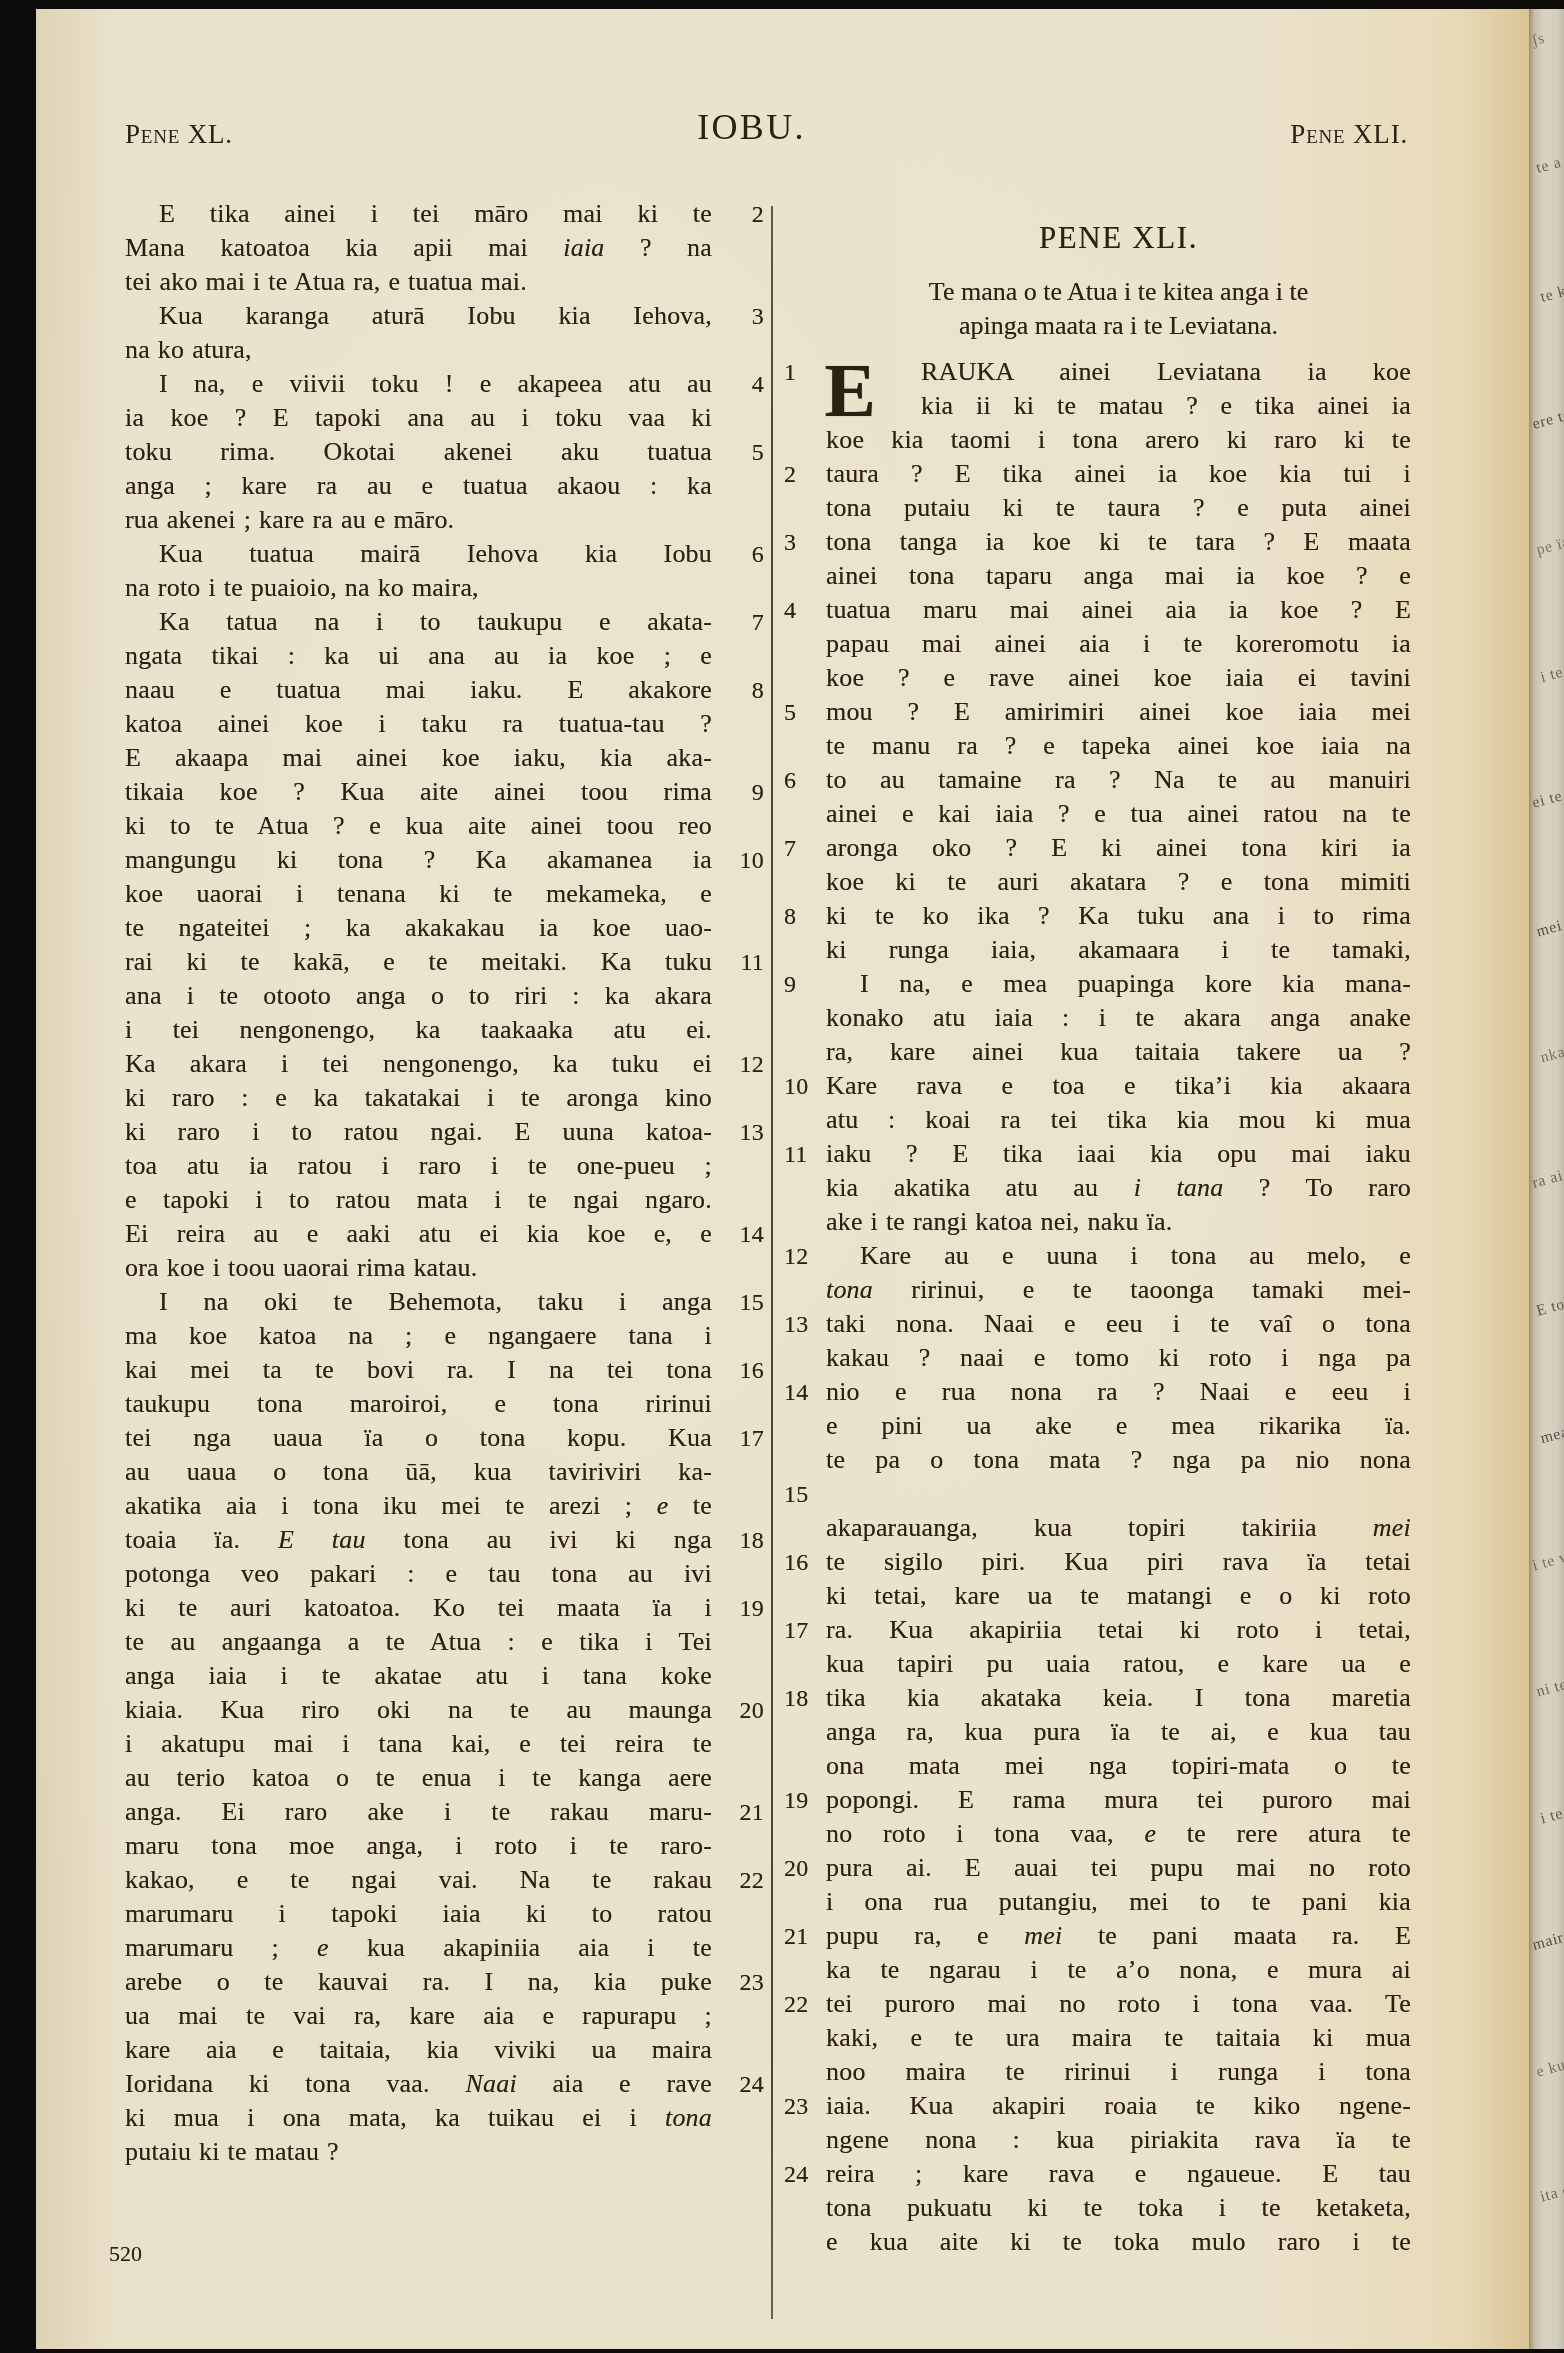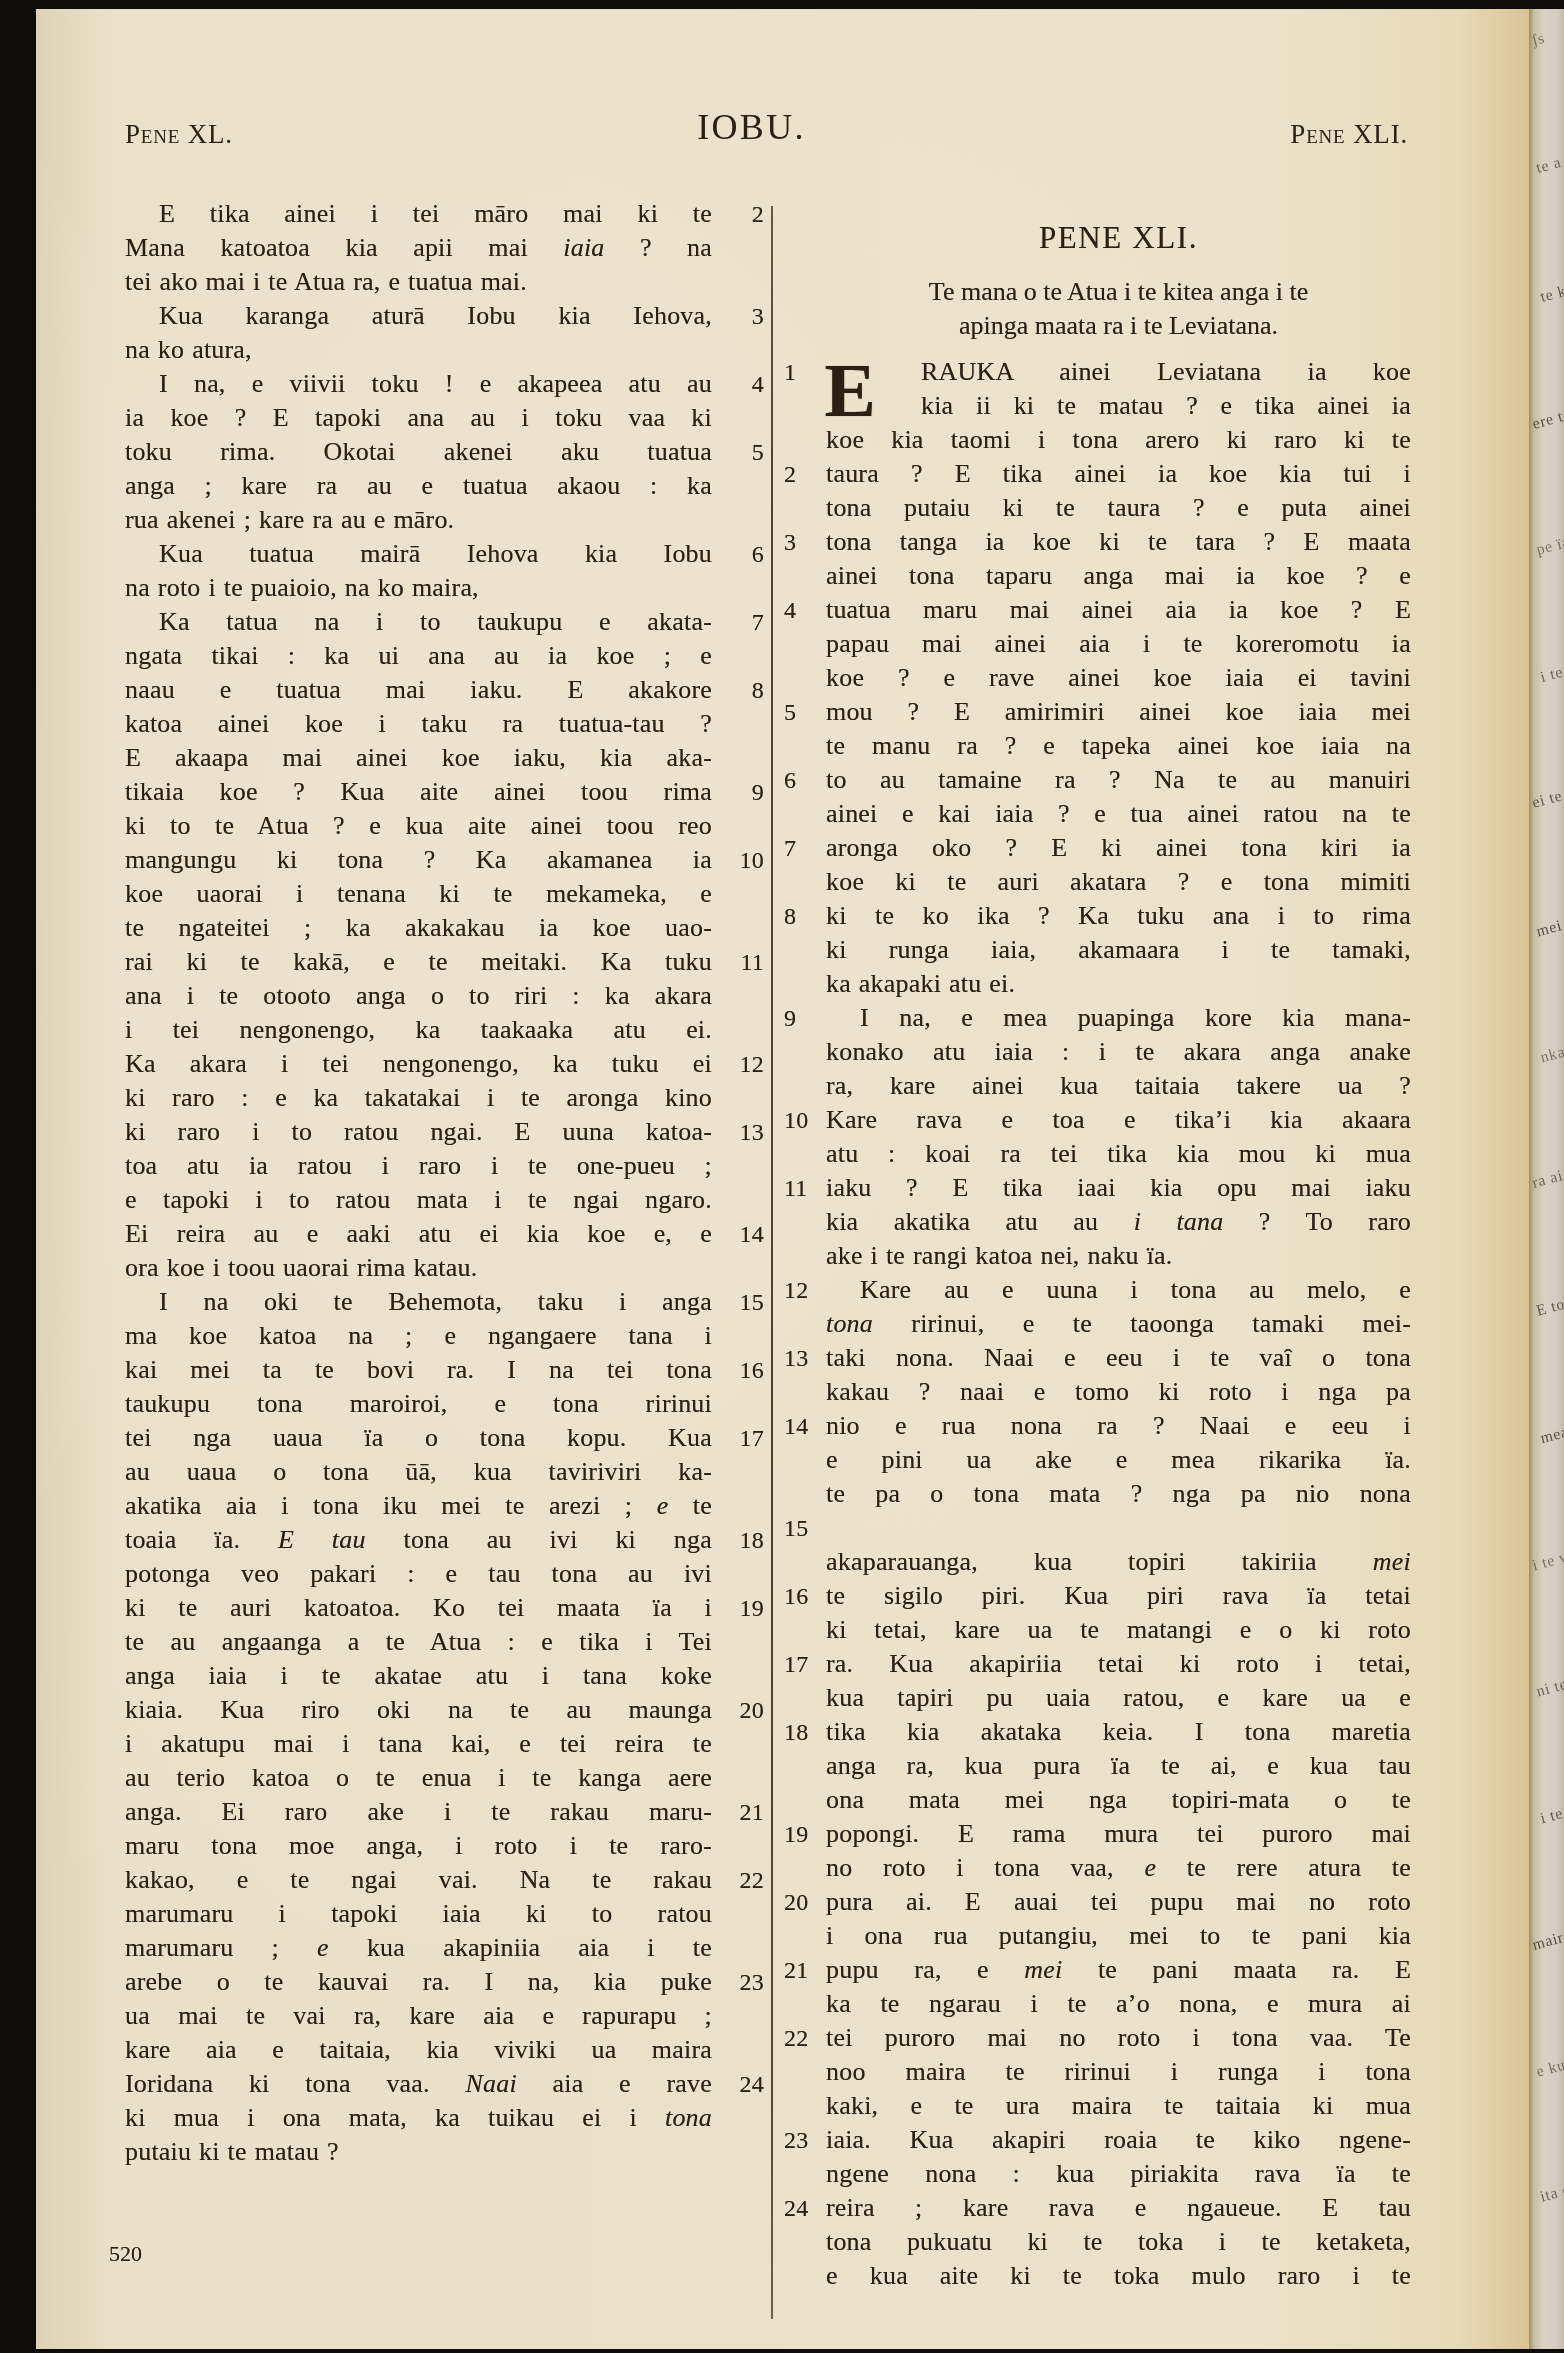--- a/index.html
+++ b/index.html
@@ -140,21 +140,20 @@
           <div class="line"><span>papau mai ainei aia i te koreromotu ia</span></div>
           <div class="line"><span>koe ? e rave ainei koe iaia ei tavini</span></div>
           <div class="line"><span>mou ?  E amirimiri ainei koe iaia mei</span><span class="vnum">5</span></div>
           <div class="line"><span>te manu ra ? e tapeka ainei koe iaia na</span></div>
           <div class="line"><span>to au tamaine ra ?  Na te au manuiri</span><span class="vnum">6</span></div>
           <div class="line"><span>ainei e kai iaia ? e tua ainei ratou na te</span></div>
           <div class="line"><span>aronga oko ?  E ki ainei tona kiri ia</span><span class="vnum">7</span></div>
           <div class="line"><span>koe ki te auri akatara ? e tona mimiti</span></div>
           <div class="line"><span>ki te ko ika ?  Ka tuku ana i to rima</span><span class="vnum">8</span></div>
           <div class="line"><span>ki runga iaia, akamaara i te tamaki,</span></div>
-          <div class="line nj"><span>ka akapaki atu ei.</span></div>
           <div class="line ind"><span>I na, e mea puapinga kore kia mana-</span><span class="vnum">9</span></div>
           <div class="line"><span>konako atu iaia : i te akara anga anake</span></div>
           <div class="line"><span>ra, kare ainei kua taitaia takere ua ?</span></div>
           <div class="line"><span>Kare rava e toa e tika’i kia akaara</span><span class="vnum">10</span></div>
           <div class="line"><span>atu : koai ra tei tika kia mou ki mua</span></div>
           <div class="line"><span>iaku ?  E tika iaai kia opu mai iaku</span><span class="vnum">11</span></div>
           <div class="line"><span>kia akatika atu au <i>i tana</i> ?  To raro</span></div>
           <div class="line nj"><span>ake i te rangi katoa nei, naku ïa.</span></div>
           <div class="line ind"><span>Kare au e uuna i tona au melo, e</span><span class="vnum">12</span></div>
           <div class="line"><span><i>tona</i> ririnui, e te taoonga tamaki mei-</span></div>
@@ -172,22 +171,22 @@
           <div class="line"><span>tika kia akataka keia.  I tona maretia</span><span class="vnum">18</span></div>
           <div class="line"><span>anga ra, kua pura ïa te ai, e kua tau</span></div>
           <div class="line"><span>ona mata mei nga topiri-mata o te</span></div>
           <div class="line"><span>popongi.  E rama mura tei puroro mai</span><span class="vnum">19</span></div>
           <div class="line"><span>no roto i tona vaa, <i>e</i> te rere atura te</span></div>
           <div class="line"><span>pura ai.  E auai tei pupu mai no roto</span><span class="vnum">20</span></div>
           <div class="line"><span>i ona rua putangiu, mei to te pani kia</span></div>
           <div class="line"><span>pupu ra, e <i>mei</i> te pani maata ra.  E</span><span class="vnum">21</span></div>
           <div class="line"><span>ka te ngarau i te a’o nona, e mura ai</span></div>
           <div class="line"><span>tei puroro mai no roto i tona vaa.  Te</span><span class="vnum">22</span></div>
+          <div class="line"><span>kaki, e te ura maira te taitaia ki mua</span></div>
           <div class="line"><span>noo maira te ririnui i runga i tona</span></div>
-          <div class="line"><span>kaki, e te ura maira te taitaia ki mua</span></div>
           <div class="line"><span>iaia.  Kua akapiri roaia te kiko ngene-</span><span class="vnum">23</span></div>
           <div class="line"><span>ngene nona : kua piriakita rava ïa te</span></div>
           <div class="line"><span>reira ; kare rava e ngaueue.  E tau</span><span class="vnum">24</span></div>
           <div class="line"><span>tona pukuatu ki te toka i te ketaketa,</span></div>
           <div class="line"><span>e kua aite ki te toka mulo raro i te</span></div>
         </div>
     </div>
 
     <div class="page-num">520</div>
 

